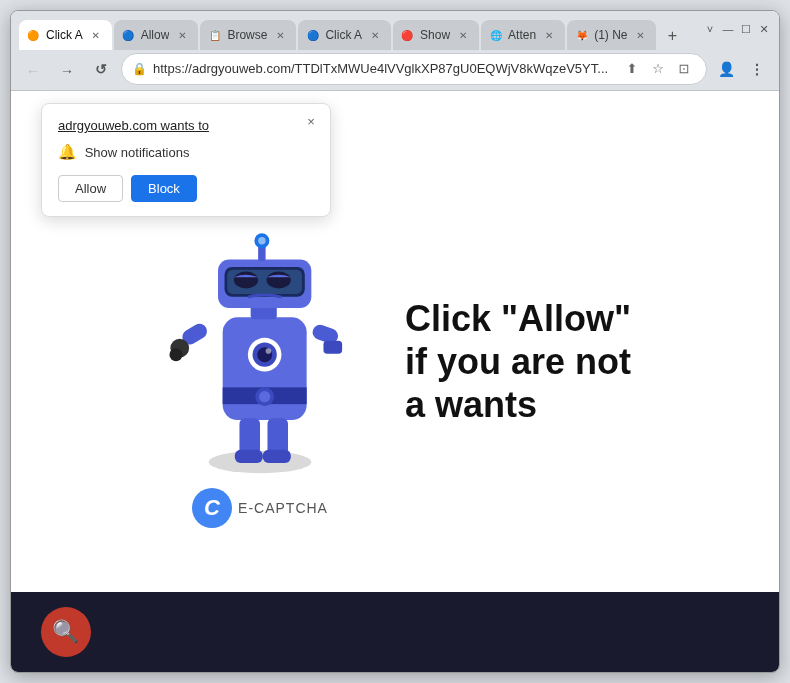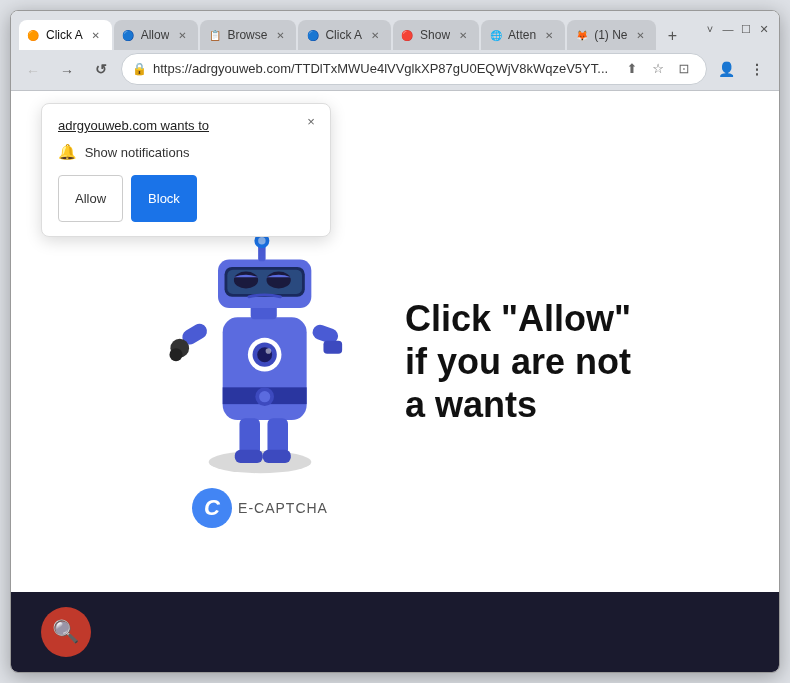--- a/index.html
+++ b/index.html
@@ -241,21 +241,21 @@
     .allow-btn {
       padding: 5px 16px;
       border: 1px solid #ccc;
       border-radius: 4px;
       background: #fff;
       color: #333;
       font-size: 13px;
       cursor: pointer;
     }
     .block-btn {
-      padding: 15px 16px;
+      padding: 5px 16px;
       border: 1px solid #1a73e8;
       border-radius: 4px;
       background: #1a73e8;
       color: #fff;
       font-size: 13px;
       cursor: pointer;
     }
     
     .page-body {
       position: absolute;

